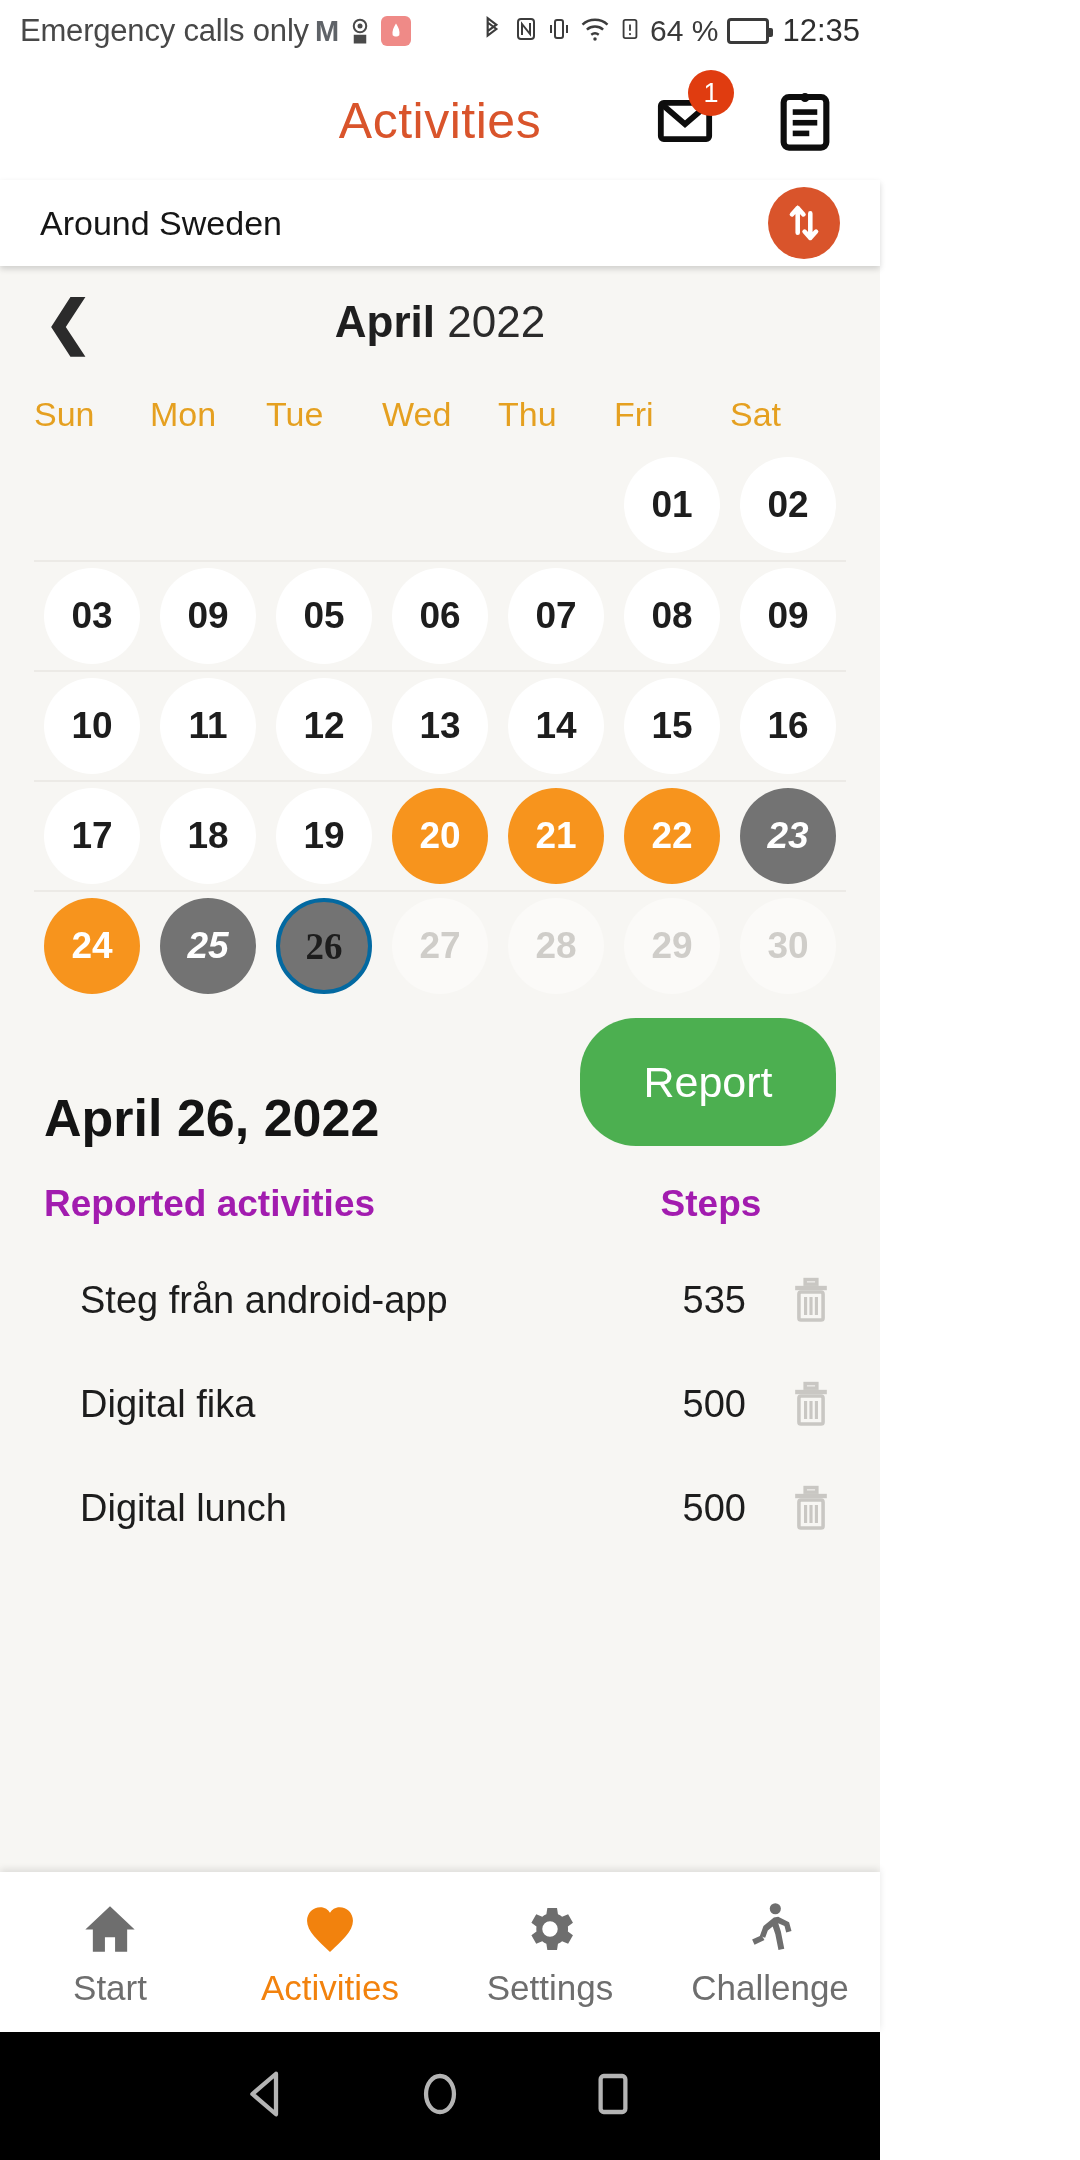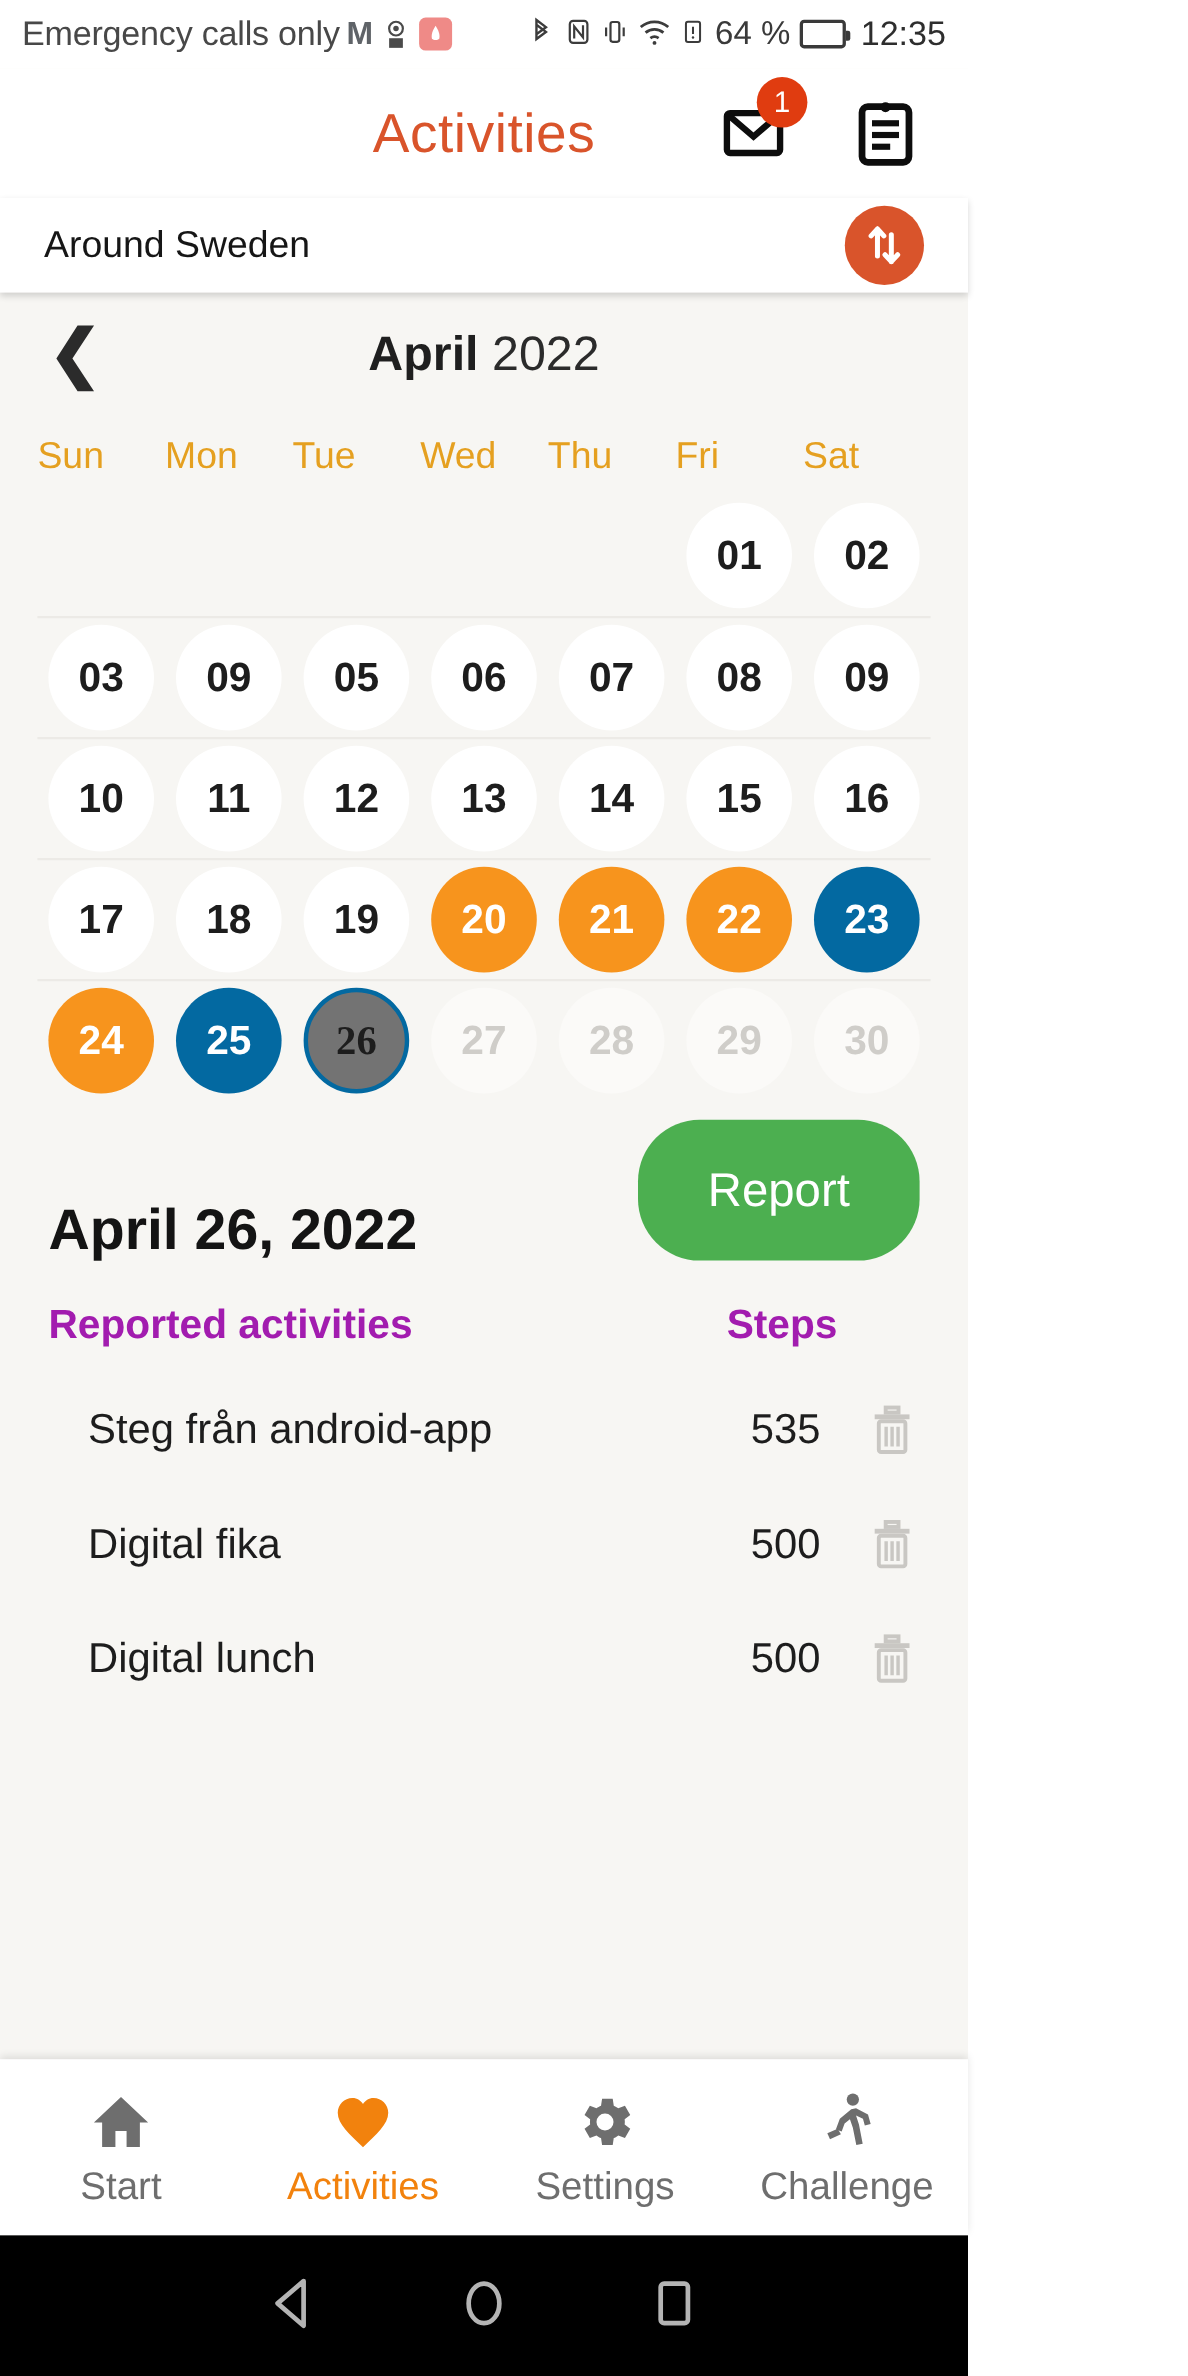--- a/index.html
+++ b/index.html
@@ -98,21 +98,21 @@
   .cal-row.first { border-top: none; }
   .cal-cell { flex: 1; display: flex; align-items: center; justify-content: center; }
   .daycircle {
     width: 96px; height: 96px; border-radius: 50%;
     display: flex; align-items: center; justify-content: center;
     font-size: 37px; font-weight: 700;
   }
   .d-normal { background: #ffffff; color: #1d1d1d; }
   .d-dim { background: #fbfaf8; color: #cfcdc9; }
   .d-orange { background: #f7941d; color: #ffffff; }
-  .d-green { background: #0369a1; color: #ffffff; }
+  .d-green { background: #737373; color: #ffffff; font-style: italic; }
   .d-selected { background: #737373; color: #1d1d1d; border: 4px solid #0369a1; font-family: Liberation Serif, serif; }
 
   
   .report-row {
     display: flex; align-items: center; padding: 30px 44px 0 44px; position: relative; height: 160px;
   }
   .sel-date { font-size: 52px; font-weight: 700; color: #141414; align-self: flex-end; padding-bottom: 12px; }
   .report-btn {
     margin-left: auto; background: #4caf50; color: #ffffff;
     width: 256px; height: 128px; border-radius: 56px;

